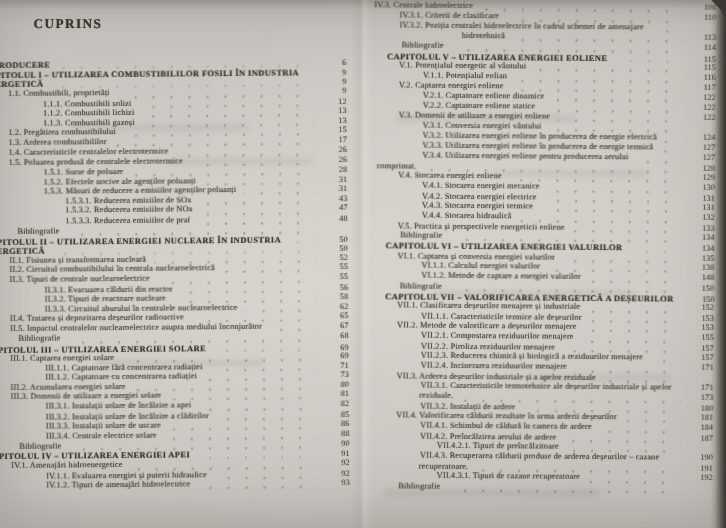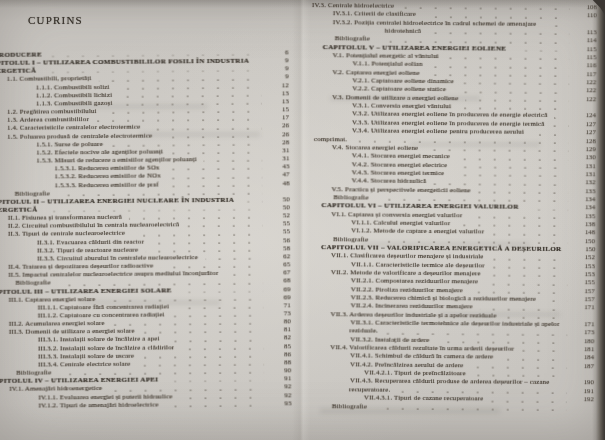--- a/index.html
+++ b/index.html
@@ -6,21 +6,21 @@
   .scan{
     position:relative;width:605px;height:440px;overflow:hidden;
     font-family:"Liberation Serif","DejaVu Serif",serif;
     background:
       radial-gradient(90% 70% at 40% 55%, rgba(226,223,217,.55), rgba(226,223,217,0) 70%),
       radial-gradient(70% 60% at 72% 35%, rgba(216,213,207,.5), rgba(216,213,207,0) 70%),
       linear-gradient(180deg,#bdbab5 0,#c8c5c0 5%,#cbc8c3 55%,#c6c3be 92%,#bEbbb6 100%);
   }
   .heading{
     position:absolute;left:28px;top:14px;
-    font-weight:normal;font-size:11px;letter-spacing:1.2px;color:#39342d;
+    font-weight:bold;font-size:11px;letter-spacing:1.2px;color:#39342d;
     text-shadow:0 0 .8px rgba(57,52,45,.8);
     filter:blur(.3px);
   }
   .rows{position:absolute;filter:blur(.32px);}
   .rows-left{left:-13px;top:51px;width:306px;transform:rotate(-.5deg);transform-origin:0 50%;}
   .rows-right{left:303px;top:1px;width:297px;transform:rotate(.45deg);transform-origin:0 0;}
   .rows-left .row{height:8.16px;}
   .rows-right .row{height:8.35px;}
   .row{display:flex;align-items:baseline;white-space:nowrap;}
   .row .t{

